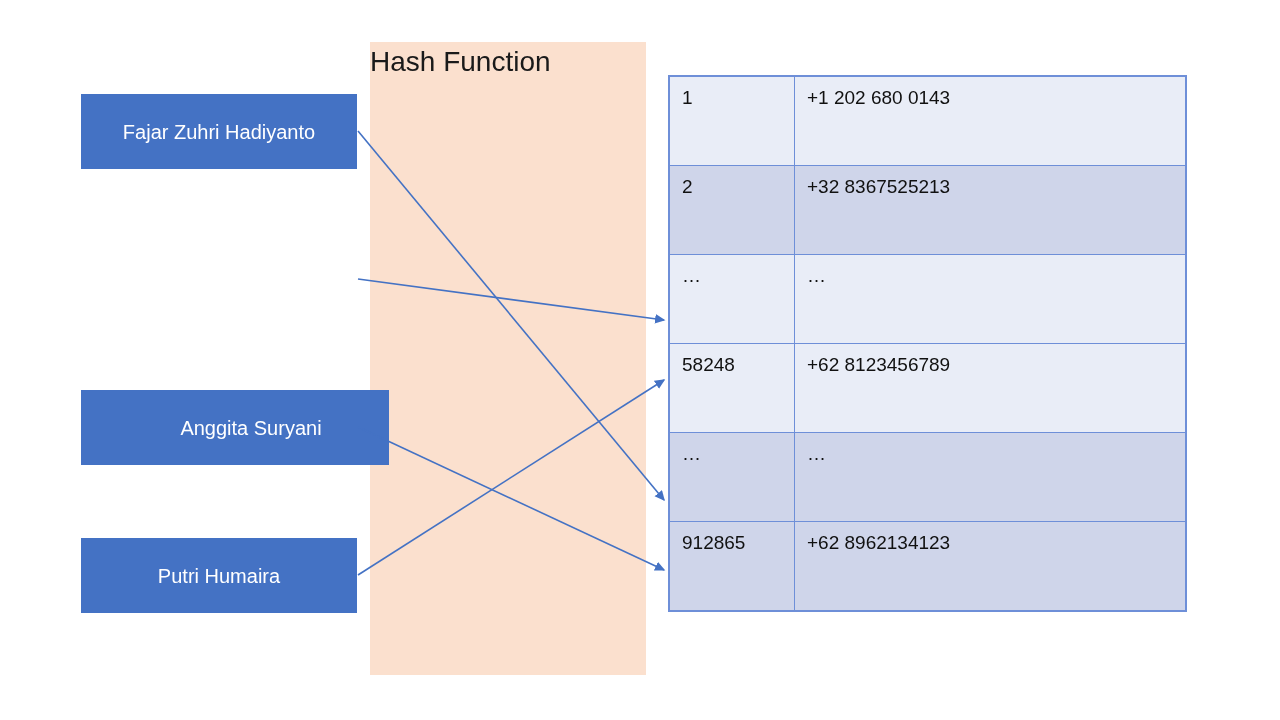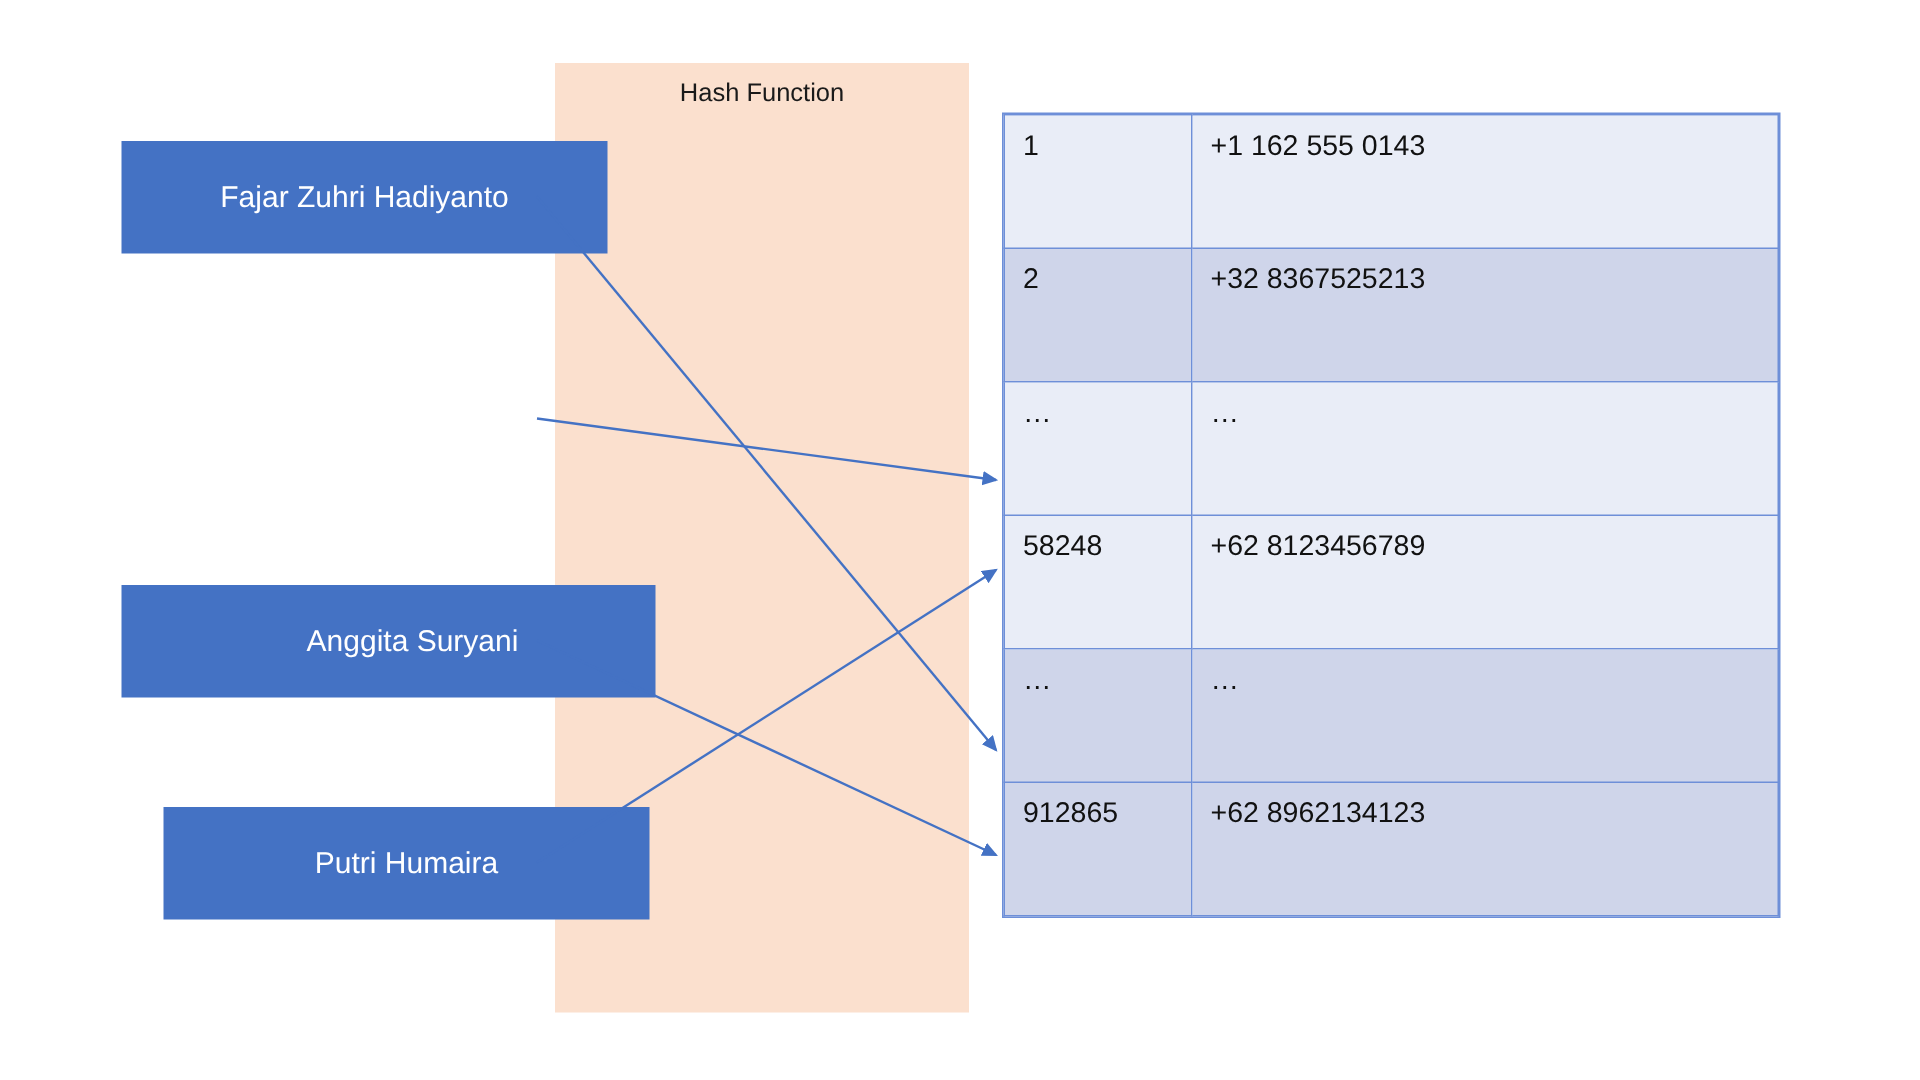--- a/index.html
+++ b/index.html
@@ -30,48 +30,48 @@
     top: 42px;
     width: 276px;
     height: 633px;
     background: #FBE0CE;
   }
   .hash-band-label {
     position: absolute;
     left: 370px;
     top: 48px;
     width: 276px;
-    text-align: center;
-    font-size: 17px;
+    text-align: left;
+    font-size: 28px;
     color: #1a1a1a;
     line-height: 28px;
     white-space: nowrap;
   }
 
   
   .name-box {
     position: absolute;
     left: 81px;
-    width: 324px;
+    width: 276px;
     height: 75px;
     background: #4472C4;
     display: flex;
     align-items: center;
     justify-content: center;
   }
   .name-box-label {
     color: #ffffff;
     font-size: 20px;
     line-height: 26px;
     white-space: nowrap;
   }
   .nb0 { top: 94px; }
   .nb1 { top: 242px; }
   .nb2 { top: 390px; padding-left: 32px; }
-  .nb3 { top: 538px; margin-left: 28px; }
+  .nb3 { top: 538px; }
 
   
   .hash-table {
     position: absolute;
     left: 668px;
     top: 75px;
     width: 519px;
     height: 537px;
     border: 1px solid #6E8FD8;
     box-sizing: border-box;
@@ -127,21 +127,21 @@
 
   <div class="hash-table">
     <table>
       <colgroup>
           <col class="c-key">
           <col class="c-val">
         </colgroup>
       <tbody>
         <tr class="row-light">
           <td>1</td>
-          <td>+1 162 555 0143</td>
+          <td>+1 202 680 0143</td>
         </tr>
         <tr class="row-dark">
           <td>2</td>
           <td>+32 8367525213</td>
         </tr>
         <tr class="row-light">
           <td>…</td>
           <td>…</td>
         </tr>
         <tr class="row-light">

